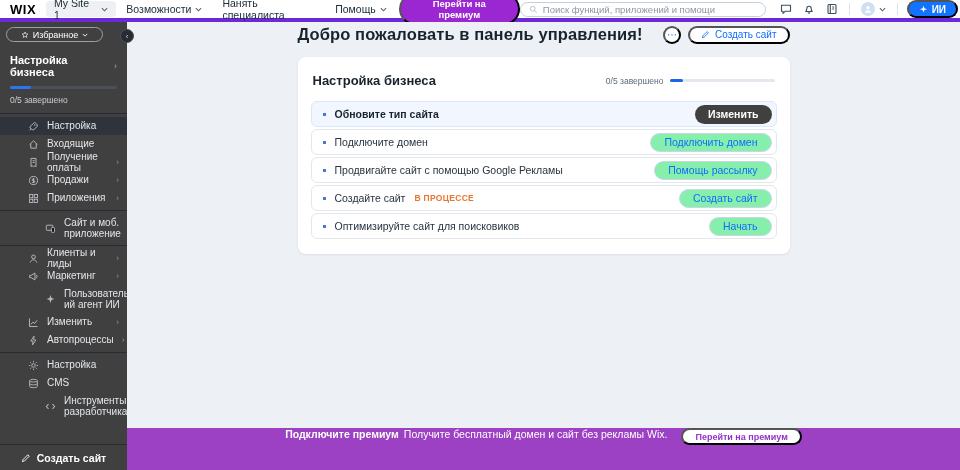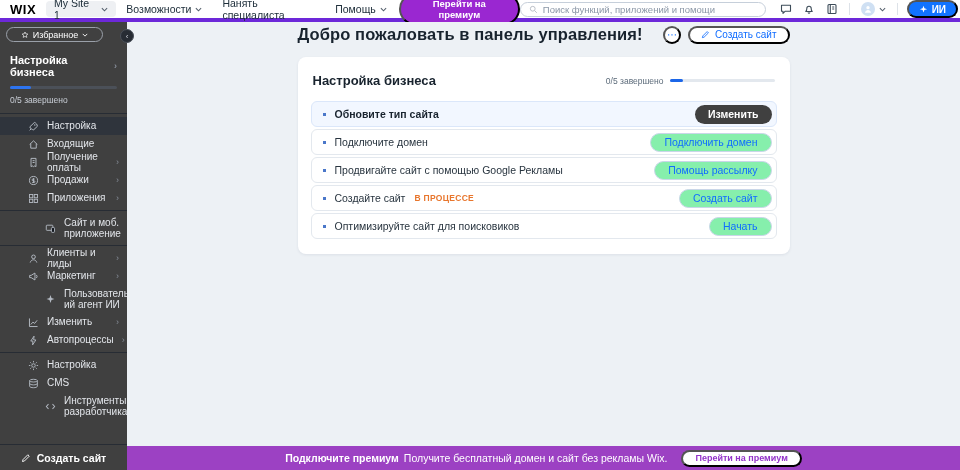--- a/index.html
+++ b/index.html
@@ -79,22 +79,22 @@
   .task-bullet { width:3px; height:3px; background:#4a77c9; margin:0 9px 0 11px; flex-shrink:0; }
   .task-label { font-size:10.5px; color:#28343f; flex:1; display:flex; gap:9px; align-items:center; }
   .task.hl .task-label { font-weight:bold; color:#18232e; }
   .task-status { color:#e8762d; font-size:8.5px; font-weight:bold; letter-spacing:.3px; }
   .btn { border-radius:999px; font-size:10.5px; height:19px; padding:0 13px; display:flex;
          align-items:center; border:0; font-family:"Liberation Sans",sans-serif; }
   .btn.primary { background:#404040; color:#fff; font-weight:bold; }
   .btn.outline { border:1px solid #c9d6e8; color:#116dff; background:#86efac; }
 
   
-  .banner { margin-top:auto; height:24px; background:#9c41c3; color:#fff; display:flex;
-            align-items:center; justify-content:center; gap:5px; font-size:10.5px; }
+  .banner { margin-top:auto; height:42px; background:#9c41c3; color:#fff; display:flex;
+            justify-content:center; gap:5px; font-size:10.5px; }
   .banner-bold { font-weight:bold; }
   .banner-btn { background:#fff; color:#9333c9; border-radius:999px; height:17px; padding:0 12px;
                 font-size:9px; font-weight:bold; display:flex; align-items:center; margin-left:9px; }
 </style>
 </head>
 <body>
 
 <div class="topbar">
   <span class="logo">WIX</span>
   <div class="site-tab">

